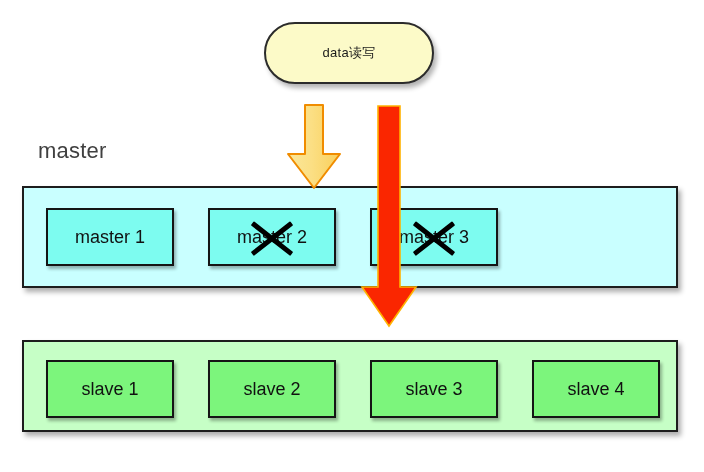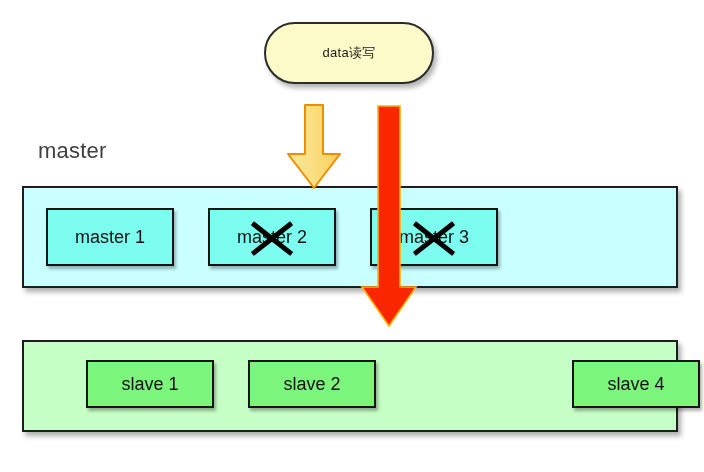--- a/index.html
+++ b/index.html
@@ -93,23 +93,22 @@
   }
   .node-master {
     top: 20px;
     width: 128px;
     height: 58px;
     background: #7dfcf0;
   }
   .node-slave {
     top: 18px;
     width: 128px;
-    height: 48px;
+    height: 58px;
     background: #7cf57c;
-    margin-left: 40px;
   }
   .pos-1 { left: 22px; }
   .pos-2 { left: 184px; }
   .pos-3 { left: 346px; }
   .pos-4 { left: 508px; }
 
   
   .x-mark {
     position: absolute;
     left: 50%;
@@ -197,18 +196,21 @@
   </div>
 
 
   <div class="group group-slave">
     <div class="node node-slave pos-1">
       <span class="node-label">slave 1</span>
     </div>
     <div class="node node-slave pos-2">
       <span class="node-label">slave 2</span>
     </div>
+    <div class="node node-slave pos-3">
+      <span class="node-label">slave 3</span>
+    </div>
     <div class="node node-slave pos-4">
       <span class="node-label">slave 4</span>
     </div>
   </div>
 
 </div>
 
 </body></html>

